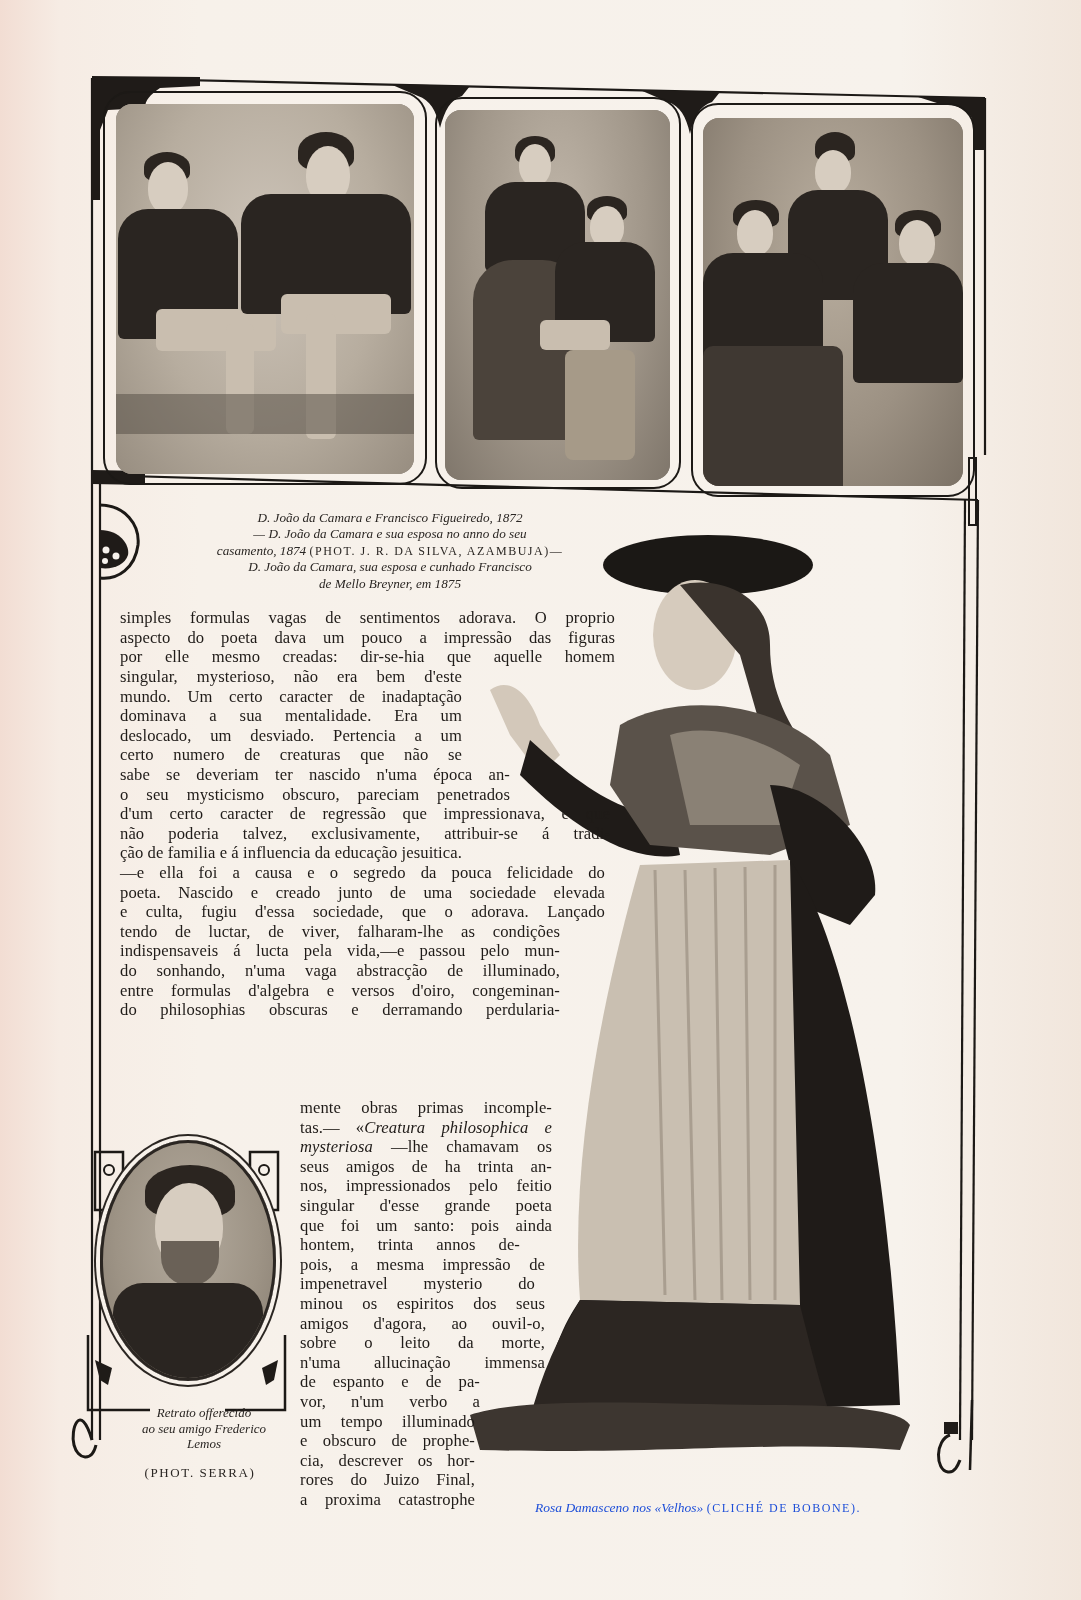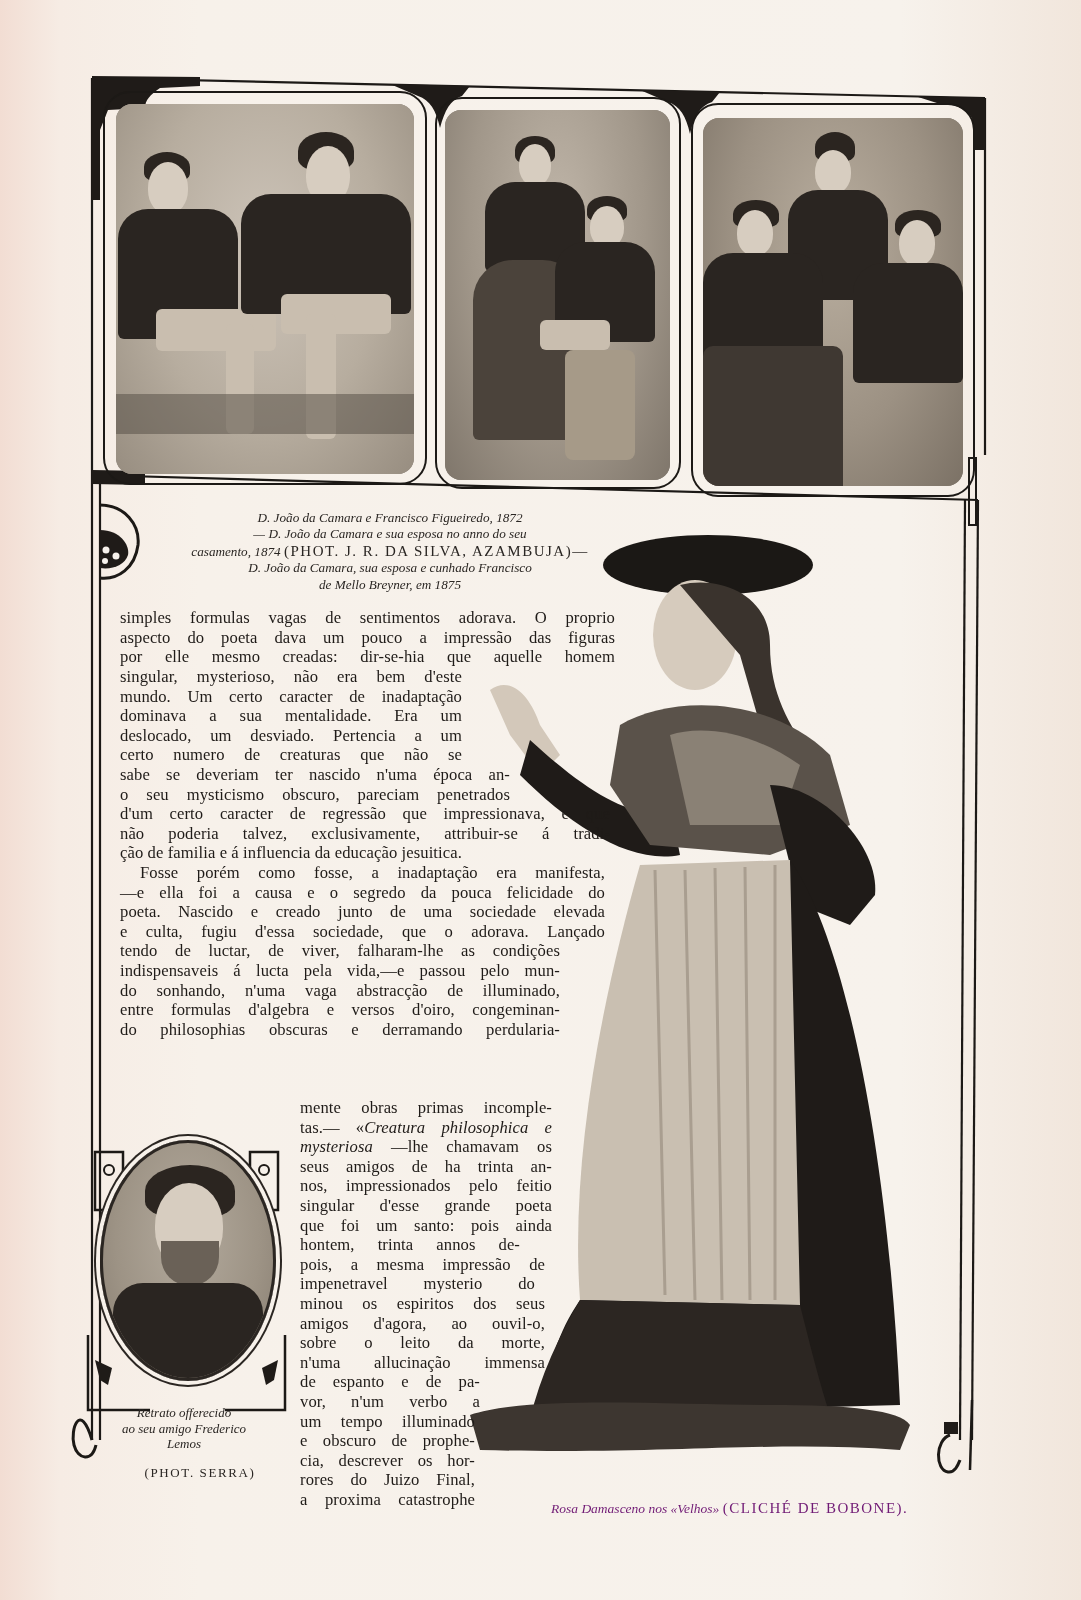--- a/index.html
+++ b/index.html
@@ -34,21 +34,21 @@
   .coat { background: #2a2521; border-radius: 30px 30px 6px 6px; }
   .pants { background: #c9beaf; border-radius: 6px; }
   .skirt { background: #4b433b; border-radius: 40px 40px 6px 6px; }
 
   
   .caption-top {
     position: absolute; left: 170px; top: 510px; width: 440px;
     text-align: center; font-style: italic; font-size: 13.2px; line-height: 16.4px;
     color: #2a2623;
   }
-  .sc { font-style: normal; font-variant: small-caps; letter-spacing: 1.5px; font-size: 15px; }
+  .sc { font-style: normal; font-variant: small-caps; letter-spacing: 1.5px; font-size: 12px; }
 
   
   .body-text {
     position: absolute; font-size: 16.6px; line-height: 19.6px;
     color: #1f1b18; letter-spacing: 0.1px;
   }
   .line { white-space: nowrap; display: block; }
   .just { text-align: justify; text-align-last: justify; }
   .indent { padding-left: 20px; }
   .it { font-style: italic; }
@@ -58,30 +58,30 @@
 
   
   .portrait {
     position: absolute; left: 100px; top: 1140px; width: 170px; height: 235px;
     border-radius: 50%; overflow: hidden;
     background: radial-gradient(ellipse at 50% 40%, #b3aa9d 0%, #9d9385 60%, #867c70 100%);
     border: 3px solid #2b2622;
     box-shadow: 0 0 0 4px #f7f1ea, 0 0 0 6px #2b2622;
   }
   .caption-left {
-    position: absolute; left: 84px; top: 1405px; width: 200px; text-align: center;
+    position: absolute; left: 104px; top: 1405px; width: 200px; text-align: center;
     font-style: italic; font-size: 13px; line-height: 15.5px; color: #2a2623;
   }
   .credit-left {
     position: absolute; left: 100px; top: 1465px; width: 200px; text-align: center;
     font-variant: small-caps; font-size: 13px; letter-spacing: 1.6px; color: #2a2623;
   }
   .caption-right {
-    position: absolute; left: 551px; top: 1500px; width: 400px;
-    font-style: italic; font-size: 13.5px; color: #701a75; white-space: nowrap;
+    position: absolute; left: 535px; top: 1500px; width: 400px;
+    font-style: italic; font-size: 13.5px; color: #1d4ed8; white-space: nowrap;
   }
 </style>
 </head>
 <body>
 
 <div class="page-tint"></div>
 
 <svg class="frame" viewBox="0 0 1081 1600">
   <g fill="none" stroke="#1c1916" stroke-width="2.2">
 
@@ -228,21 +228,20 @@
   <span class="line just" style="width:342px">singular, mysterioso, não era bem d'este</span>
   <span class="line just" style="width:342px">mundo. Um certo caracter de inadaptação</span>
   <span class="line just" style="width:342px">dominava a sua mentalidade. Era um</span>
   <span class="line just" style="width:342px">deslocado, um desviado. Pertencia a um</span>
   <span class="line just" style="width:342px">certo numero de creaturas que não se</span>
   <span class="line just" style="width:390px">sabe se deveriam ter nascido n'uma época an-</span>
   <span class="line just" style="width:390px">o seu mysticismo obscuro, pareciam penetrados</span>
   <span class="line just" style="width:490px">d'um certo caracter de regressão que impressionava, e que</span>
   <span class="line just" style="width:490px">não poderia talvez, exclusivamente, attribuir-se á tradi-</span>
   <span class="line">ção de familia e á influencia da educação jesuitica.</span>
-  <span class="line just indent" style="width:465px">Fosse porém como fosse, a inadaptação era manifesta,</span>
   <span class="line just" style="width:485px">—e ella foi a causa e o segredo da pouca felicidade do</span>
   <span class="line just" style="width:485px">poeta. Nascido e creado junto de uma sociedade elevada</span>
   <span class="line just" style="width:485px">e culta, fugiu d'essa sociedade, que o adorava. Lançado</span>
   <span class="line just" style="width:440px">tendo de luctar, de viver, falharam-lhe as condições</span>
   <span class="line just" style="width:440px">indispensaveis á lucta pela vida,—e passou pelo mun-</span>
   <span class="line just" style="width:440px">do sonhando, n'uma vaga abstracção de illuminado,</span>
   <span class="line just" style="width:440px">entre formulas d'algebra e versos d'oiro, congeminan-</span>
   <span class="line just" style="width:440px">do philosophias obscuras e derramando perdularia-</span>
 </div>
 

